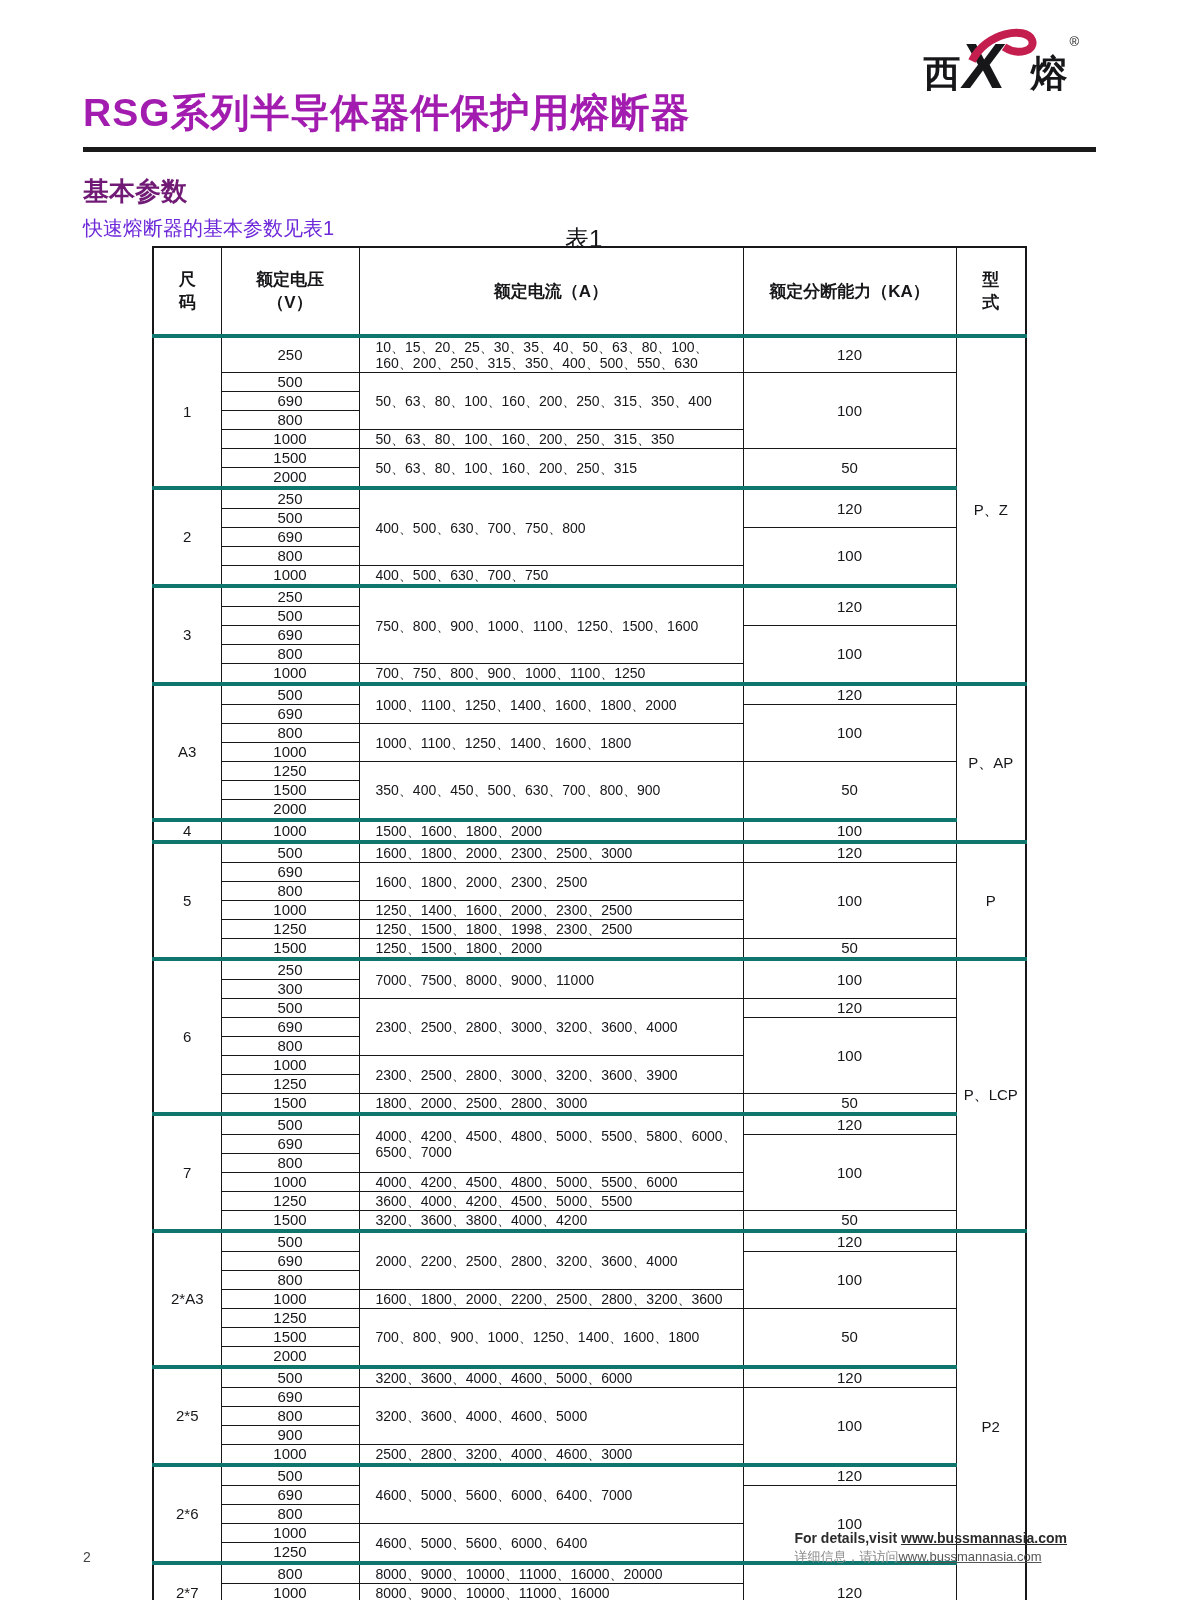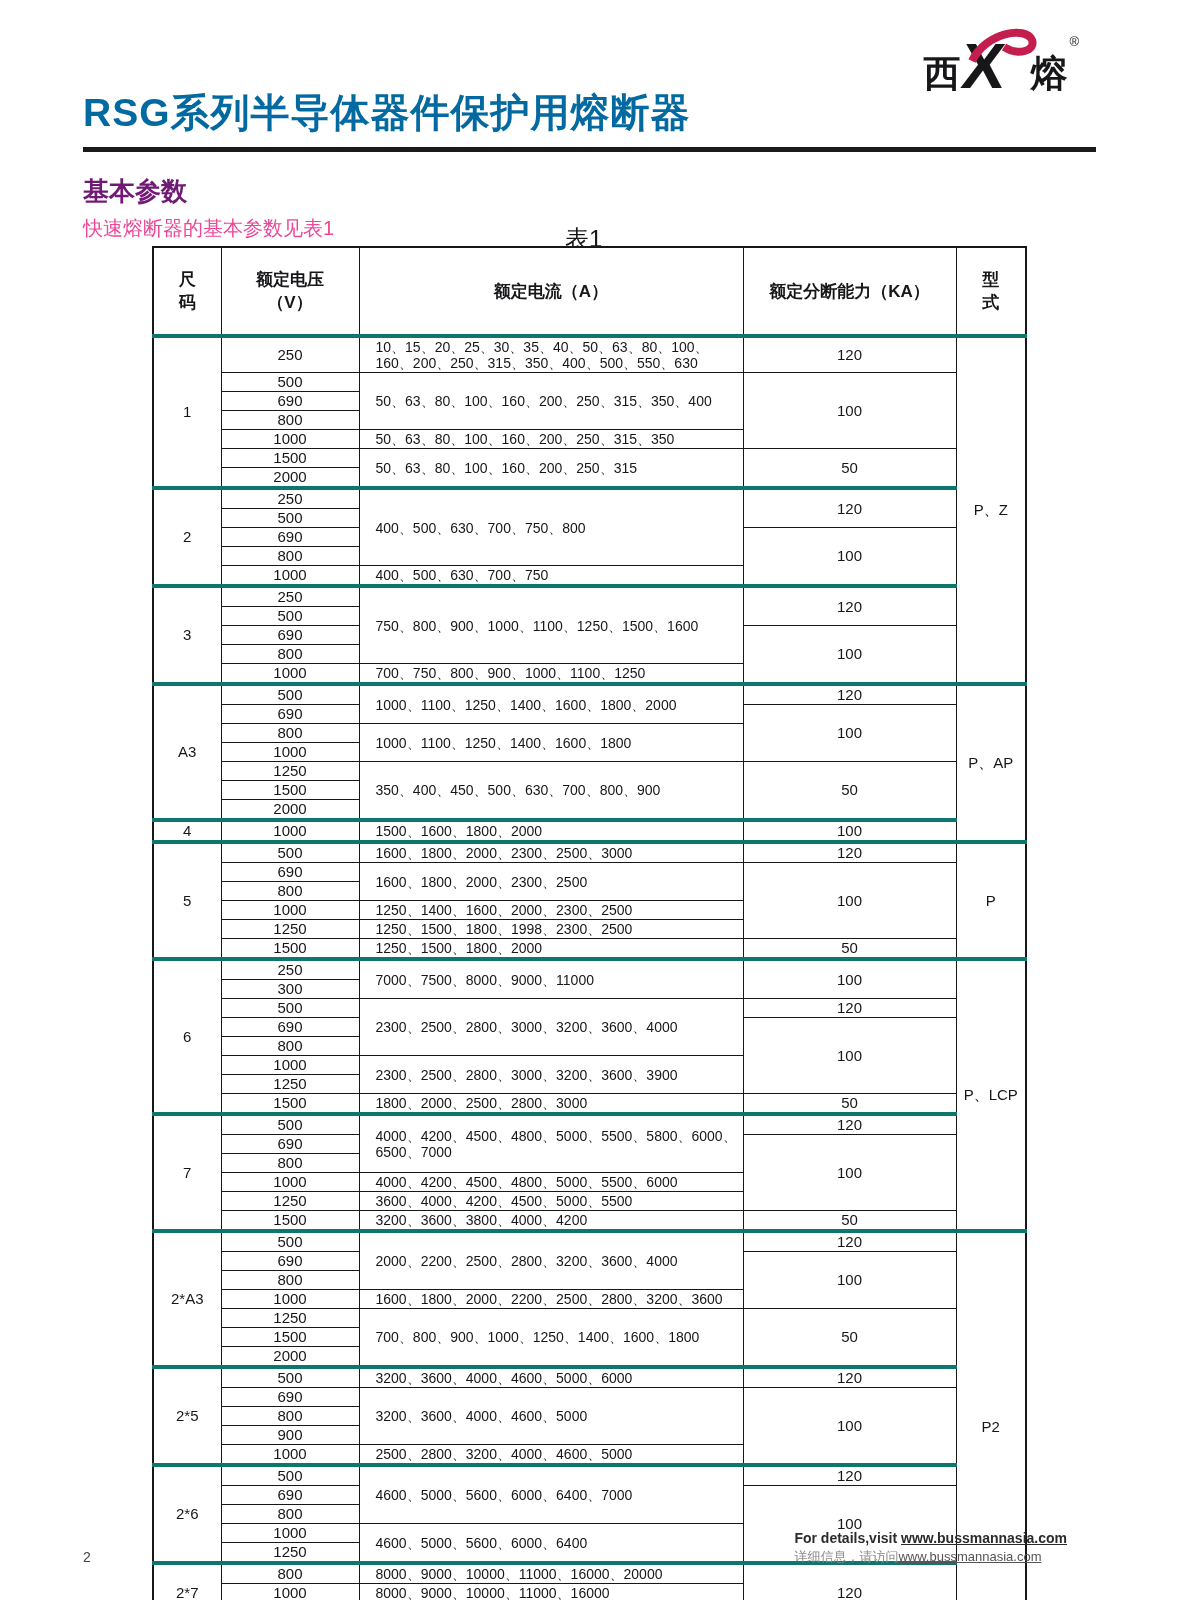--- a/index.html
+++ b/index.html
@@ -18,26 +18,26 @@
   .logo-x {
     position:absolute; left:0; bottom:-6px; font-size:64px; font-weight:900; line-height:1;
     color:#17171a; transform:skew(-6deg);
   }
   .logo-swoosh { position:absolute; left:6px; top:-6px; width:72px; height:36px; }
   .logo-reg { font-size:13px; font-weight:400; color:#17171a; align-self:flex-start; margin-left:2px; }
 
   
   .doc-title {
     position:absolute; left:83px; top:92px; font-size:39px; font-weight:700;
-    letter-spacing:1px; color:#0369a1; line-height:1.1;
+    letter-spacing:1px; color:#a21caf; line-height:1.1;
   }
   .title-rule { position:absolute; left:83px; top:147px; width:1013px; height:5px; background:#1a1a1a; }
   .section-heading { position:absolute; left:83px; top:174px; font-size:26px; font-weight:600; color:#701a75; }
   .caption-line { position:absolute; left:83px; top:215px; width:1013px; height:24px; }
-  .caption-text { font-size:20px; color:#ec4899; }
+  .caption-text { font-size:20px; color:#6d28d9; }
   .table-label { position:absolute; left:482px; top:8px; font-size:24px; color:#17171a; }
 
   
   .tbl-wrap { position:absolute; left:152px; top:246px; }
   table.params {
     border-collapse:collapse; table-layout:fixed; width:873px;
     font-size:15px; color:#17171a;
   }
   table.params th {
     border:1.5px solid #17171a; font-weight:700; font-size:17px;
@@ -337,21 +337,21 @@
           <td rowspan="4" class="k">100</td>
         </tr>
         <tr>
           <td class="v">800</td>
         </tr>
         <tr>
           <td class="v">900</td>
         </tr>
         <tr>
           <td class="v">1000</td>
-          <td class="c">2500、2800、3200、4000、4600、5000</td>
+          <td class="c">2500、2800、3200、4000、4600、3000</td>
         </tr>
         <tr class="gs">
           <td rowspan="5" class="s">2*6</td>
           <td class="v">500</td>
           <td rowspan="3" class="c">4600、5000、5600、6000、6400、7000</td>
           <td class="k">120</td>
         </tr>
         <tr>
           <td class="v">690</td>
           <td rowspan="4" class="k">100</td>

